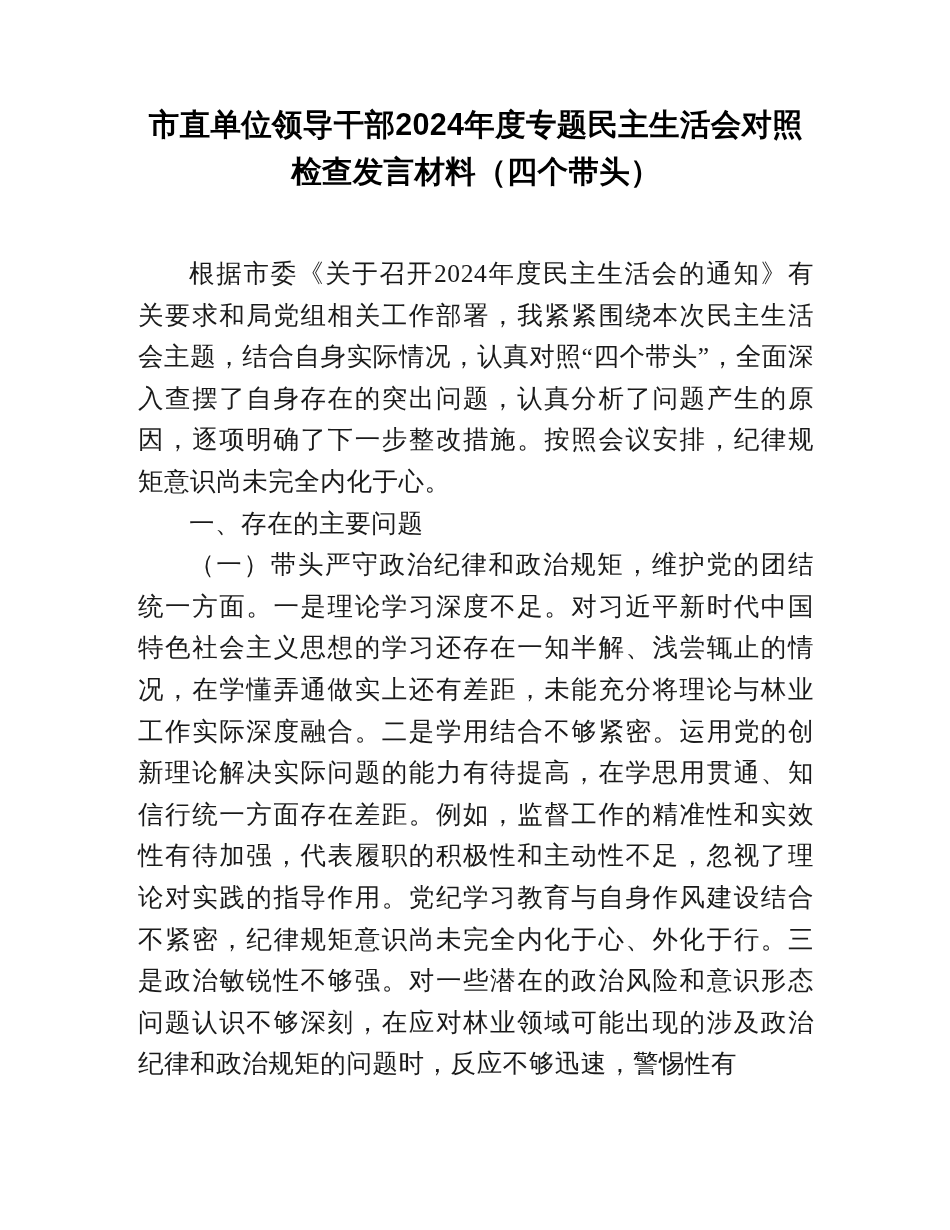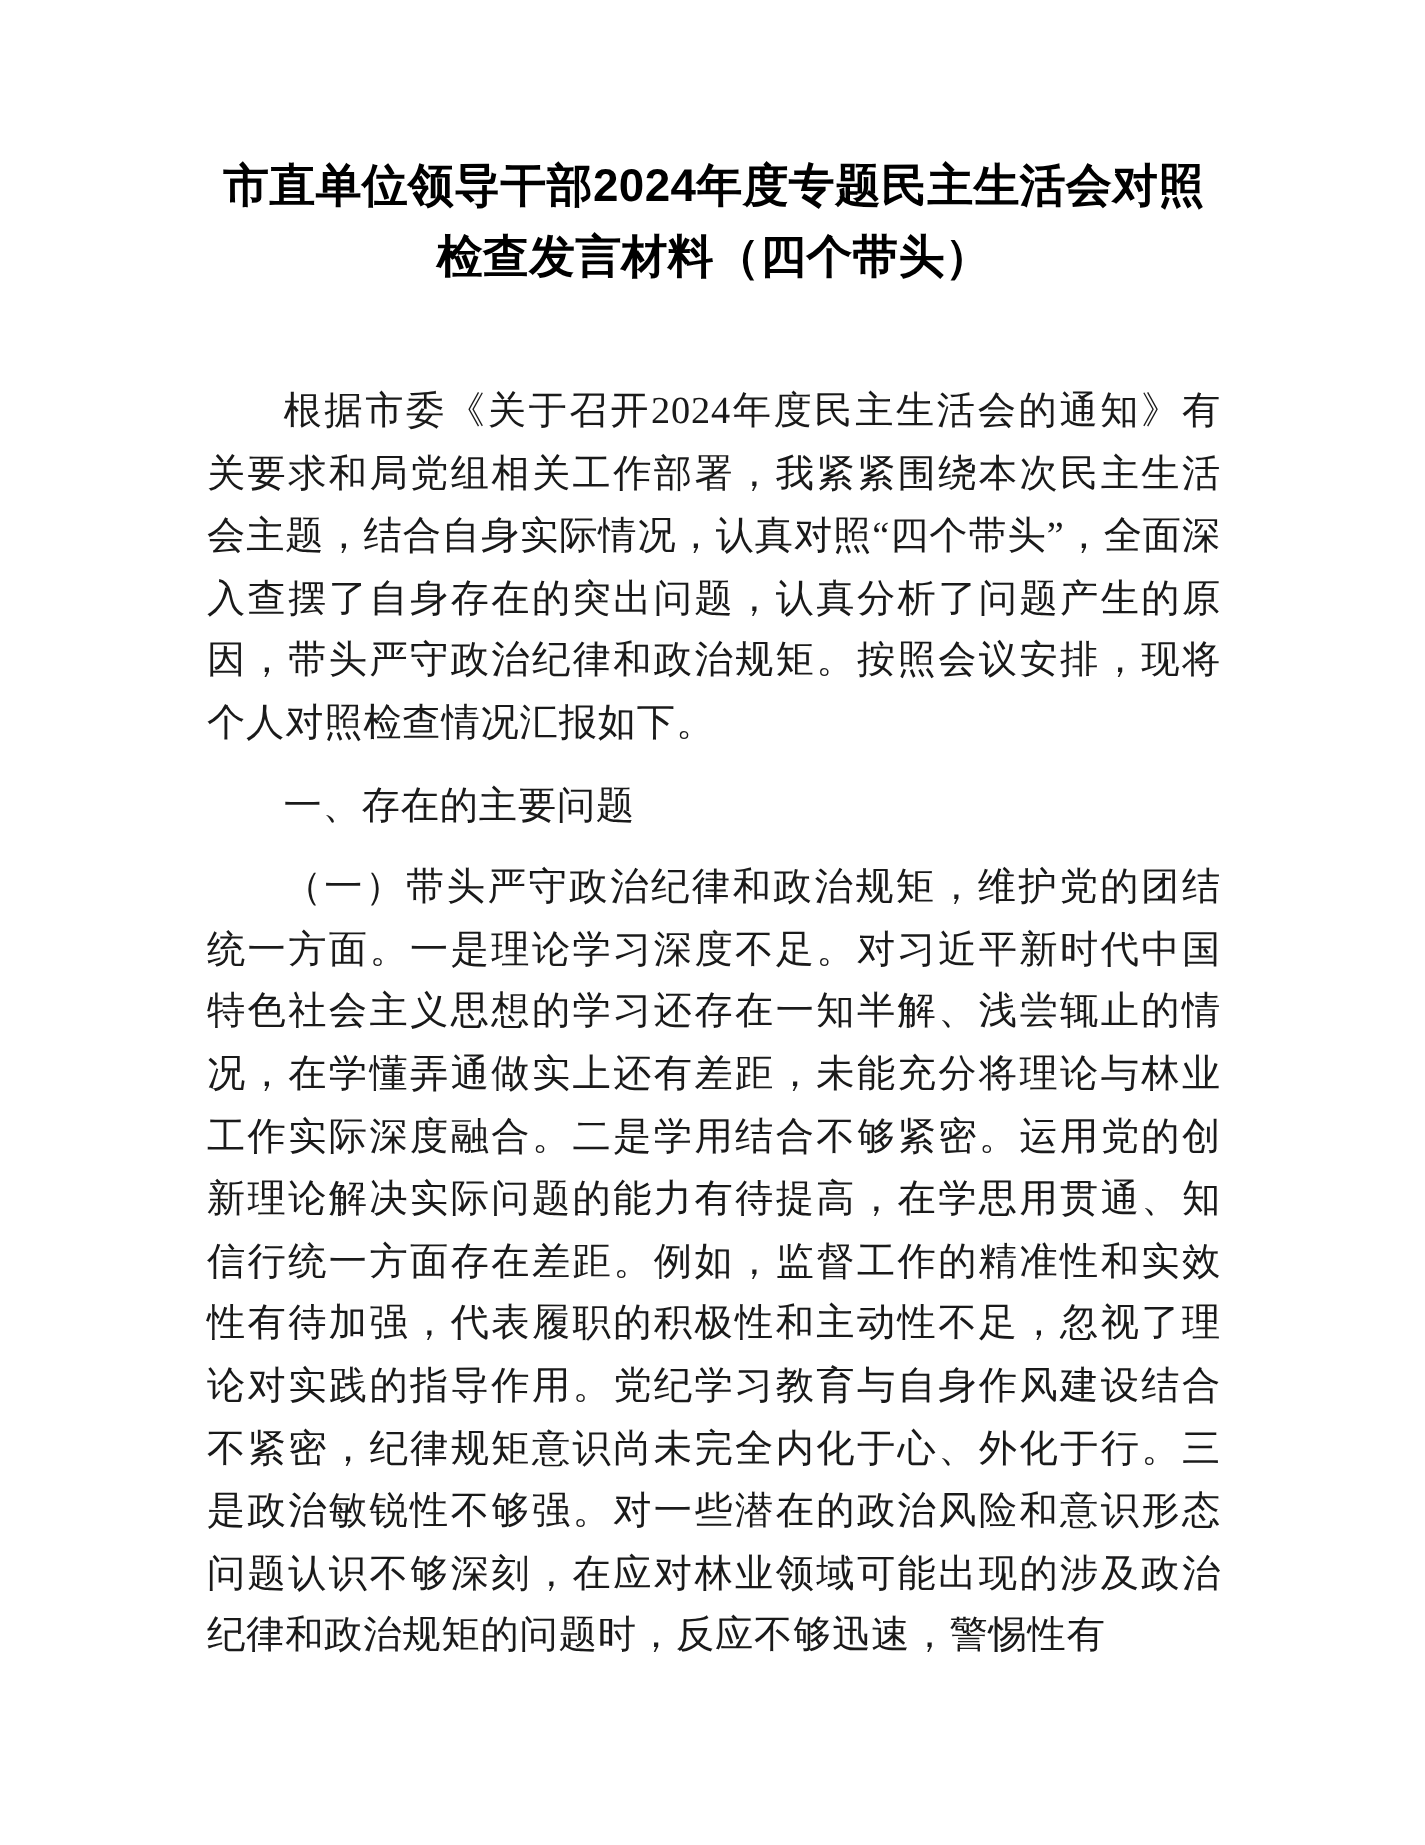--- a/index.html
+++ b/index.html
@@ -57,31 +57,31 @@
     margin: 0;
     text-indent: 2em;
     word-break: break-all;
   }
 
   .para.first {
     margin-top: 58px;
   }
 
   .para.gap {
-    margin-top: 13px;
+    margin-top: 0px;
   }
 </style>
 </head>
 <body>
 
 <div class="page">
   <div class="doc-body">
 
     <h1 class="doc-title">市直单位领导干部2024年度专题民主生活会对照检查发言材料（四个带头）</h1>
 
-    <p class="para first">根据市委《关于召开2024年度民主生活会的通知》有关要求和局党组相关工作部署，我紧紧围绕本次民主生活会主题，结合自身实际情况，认真对照“四个带头”，全面深入查摆了自身存在的突出问题，认真分析了问题产生的原因，带头严守政治纪律和政治规矩。按照会议安排，现将个人对照检查情况汇报如下。</p>
+    <p class="para first">根据市委《关于召开2024年度民主生活会的通知》有关要求和局党组相关工作部署，我紧紧围绕本次民主生活会主题，结合自身实际情况，认真对照“四个带头”，全面深入查摆了自身存在的突出问题，认真分析了问题产生的原因，逐项明确了下一步整改措施。按照会议安排，纪律规矩意识尚未完全内化于心。</p>
 
     <p class="para gap">一、存在的主要问题</p>
 
     <p class="para gap">（一）带头严守政治纪律和政治规矩，维护党的团结统一方面。一是理论学习深度不足。对习近平新时代中国特色社会主义思想的学习还存在一知半解、浅尝辄止的情况，在学懂弄通做实上还有差距，未能充分将理论与林业工作实际深度融合。二是学用结合不够紧密。运用党的创新理论解决实际问题的能力有待提高，在学思用贯通、知信行统一方面存在差距。例如，监督工作的精准性和实效性有待加强，代表履职的积极性和主动性不足，忽视了理论对实践的指导作用。党纪学习教育与自身作风建设结合不紧密，纪律规矩意识尚未完全内化于心、外化于行。三是政治敏锐性不够强。对一些潜在的政治风险和意识形态问题认识不够深刻，在应对林业领域可能出现的涉及政治纪律和政治规矩的问题时，反应不够迅速，警惕性有</p>
 
   </div>
 </div>
 
 </body></html>

